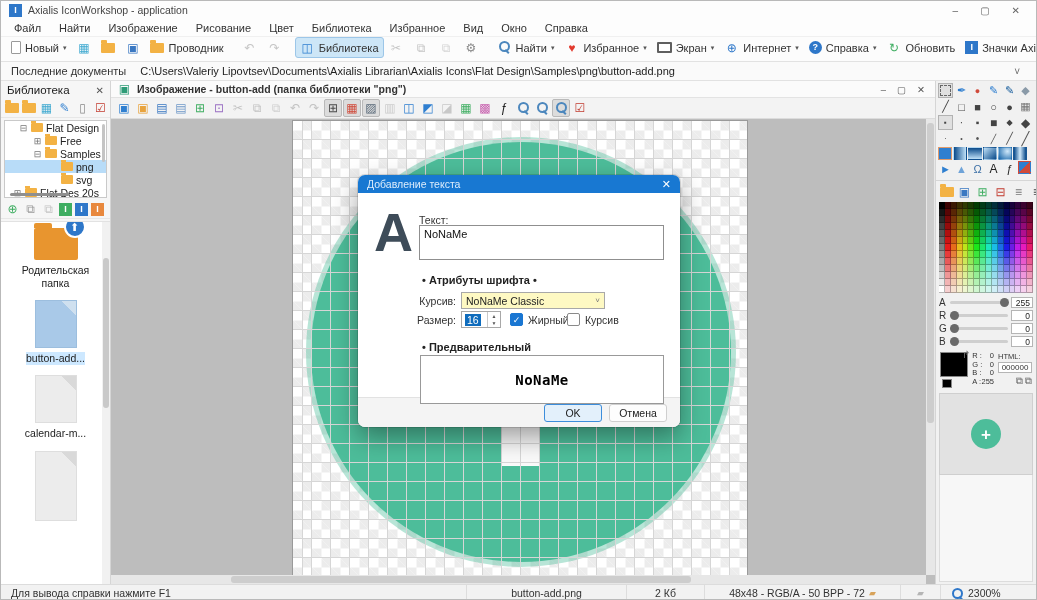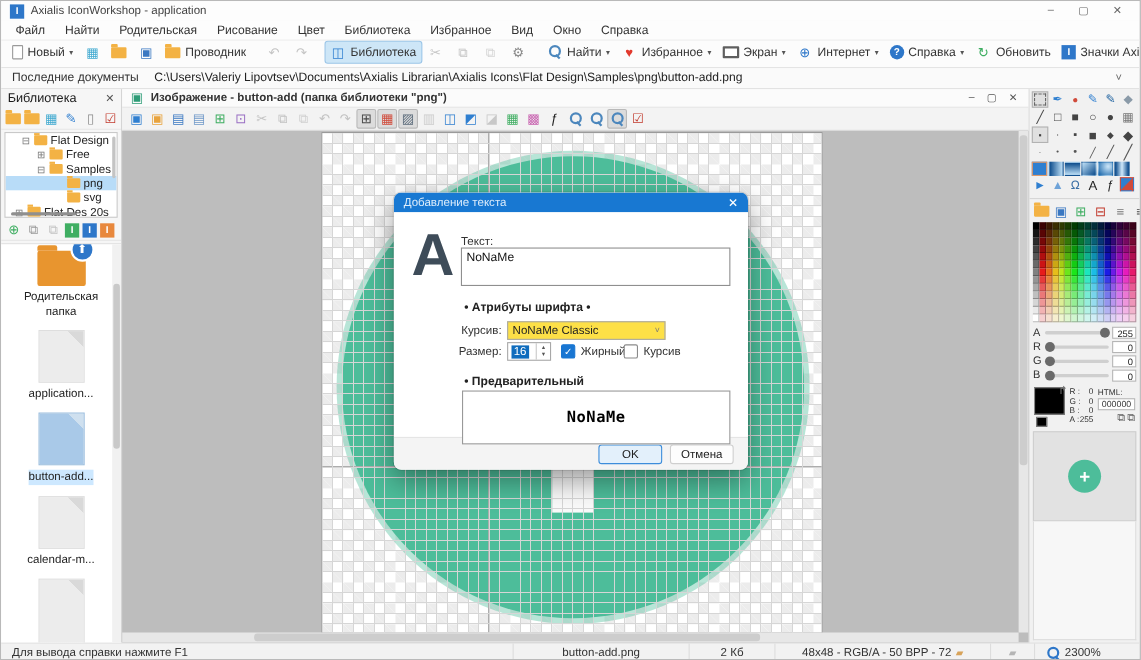--- a/index.html
+++ b/index.html
@@ -155,21 +155,21 @@
   .dlg-title{height:18px;background:#1878d2;color:#dcecfb;display:flex;align-items:center;padding:0 9px;font-size:10.5px}
   .dlg-close{margin-left:auto;color:#fff;font-size:11px}
   .dlg-body{position:relative;height:204px;background:#fff}
   .big-a{position:absolute;left:16px;top:12px;font-size:54px;font-weight:700;color:#3e4c59;line-height:1}
   .lbl{color:#333;font-size:10.5px}
   .text-label{position:absolute;left:61px;top:21px}
   .text-input{position:absolute;left:61px;top:32px;width:245px;height:35px;background:#fff;border:1px solid #8f8f8f;
               padding:2px 4px;font-size:11px;color:#111}
   .attrs-header{position:absolute;left:64px;top:81px;font-weight:700;color:#222}
   .font-label{position:absolute;left:0px;top:102px;width:98px;text-align:right}
-  .font-select{position:absolute;left:103px;top:99px;width:144px;height:17px;border:1px solid #a8a8a8;background:#fde047;
+  .font-select{position:absolute;left:103px;top:99px;width:144px;height:17px;border:1px solid #a8a8a8;background:#fef9c3;
                display:flex;align-items:center;padding:0 4px;font-size:10.5px;color:#222}
   .fs-caret{margin-left:auto;color:#777;font-size:8px}
   .size-label{position:absolute;left:0px;top:121px;width:98px;text-align:right}
   .size-spin{position:absolute;left:103px;top:118px;width:40px;height:17px;border:1px solid #a8a8a8;background:#fff;display:flex}
   .size-val{flex:1;display:flex;align-items:center;padding-left:3px}
   .size-val span{background:#0f6cbd;color:#fff;padding:0 2px;font-size:10.5px}
   .spin-btns{width:13px;display:flex;flex-direction:column;border-left:1px solid #c9c9c9}
   .spin-btns span{flex:1;display:flex;align-items:center;justify-content:center;font-size:5px;color:#555}
   .cb{width:13px;height:13px;border:1px solid #8a8a8a;background:#fff;display:inline-flex;align-items:center;justify-content:center;
       font-size:9px;color:#fff;border-radius:2px}
@@ -199,21 +199,21 @@
       <span>–</span>
       <span>▢</span>
       <span>✕</span>
     </span>
   </div>
 
   <div class="menubar">
 
   <span class="mi">Файл</span>
       <span class="mi">Найти</span>
-      <span class="mi">Родительская</span>
+      <span class="mi">Изображение</span>
       <span class="mi">Рисование</span>
       <span class="mi">Цвет</span>
       <span class="mi">Библиотека</span>
       <span class="mi">Избранное</span>
       <span class="mi">Вид</span>
       <span class="mi">Окно</span>
       <span class="mi">Справка</span>
     </div>
 
   <div class="toolbar">
@@ -417,24 +417,20 @@
           <span class="ti ibox" style="background: rgb(232, 136, 61);">I</span>
         </div>
       <div class="filelist">
         <div>
 
             <div class="file-item">
               <span class="fico folderup"></span>
               <span class="flabel">Родительская папка</span>
             </div>
 
-            <div class="file-item">
-              <span class="fico page"></span>
-              <span class="flabel">application...</span>
-            </div>
 
             <div class="file-item sel">
               <span class="fico pagesel"></span>
               <span class="flabel">button-add...</span>
             </div>
 
             <div class="file-item">
               <span class="fico page"></span>
               <span class="flabel">calendar-m...</span>
             </div>

